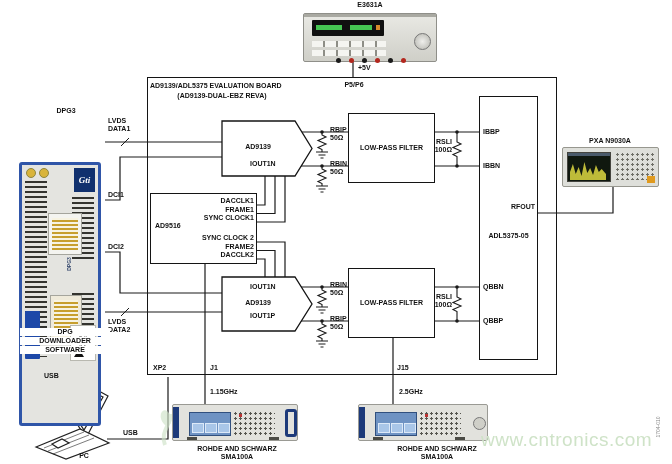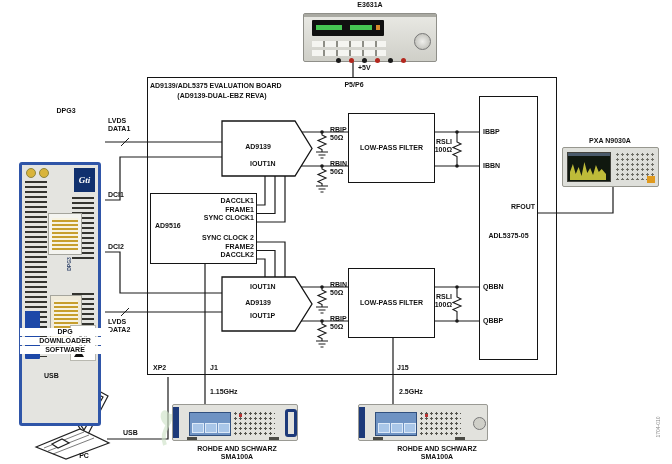--- a/index.html
+++ b/index.html
@@ -90,20 +90,21 @@
 <body>
 
 <div class="stage">
 
   <div class="box boxes" style="left:147px;top:77px;width:410px;height:298px;"></div>
   <div class="box boxes" style="left:150px;top:193px;width:107px;height:71px;"></div>
   <div class="box boxes" style="left:348px;top:113px;width:87px;height:70px;"></div>
   <div class="box boxes" style="left:348px;top:268px;width:87px;height:70px;"></div>
   <div class="box boxes" style="left:479px;top:96px;width:59px;height:264px;"></div>
 
+  <div class="wm" style="color:#cfe3c8;">www.cntronics.com</div>
   <div class="figcode">1704-010</div>
 
   <svg class="wires" width="672" height="464" viewBox="0 0 672 464">
     <g stroke="#1a1a1a" stroke-width="1.2" fill="none">
       <path d="M353,62 V77"></path>
       <path d="M105,142 H222"></path>
       <path d="M105,200 H120 V157 H222"></path>
       <path d="M105,252 H120 V293 H222"></path>
       <path d="M105,312 H222"></path>
       <path d="M301,132 H348"></path>

